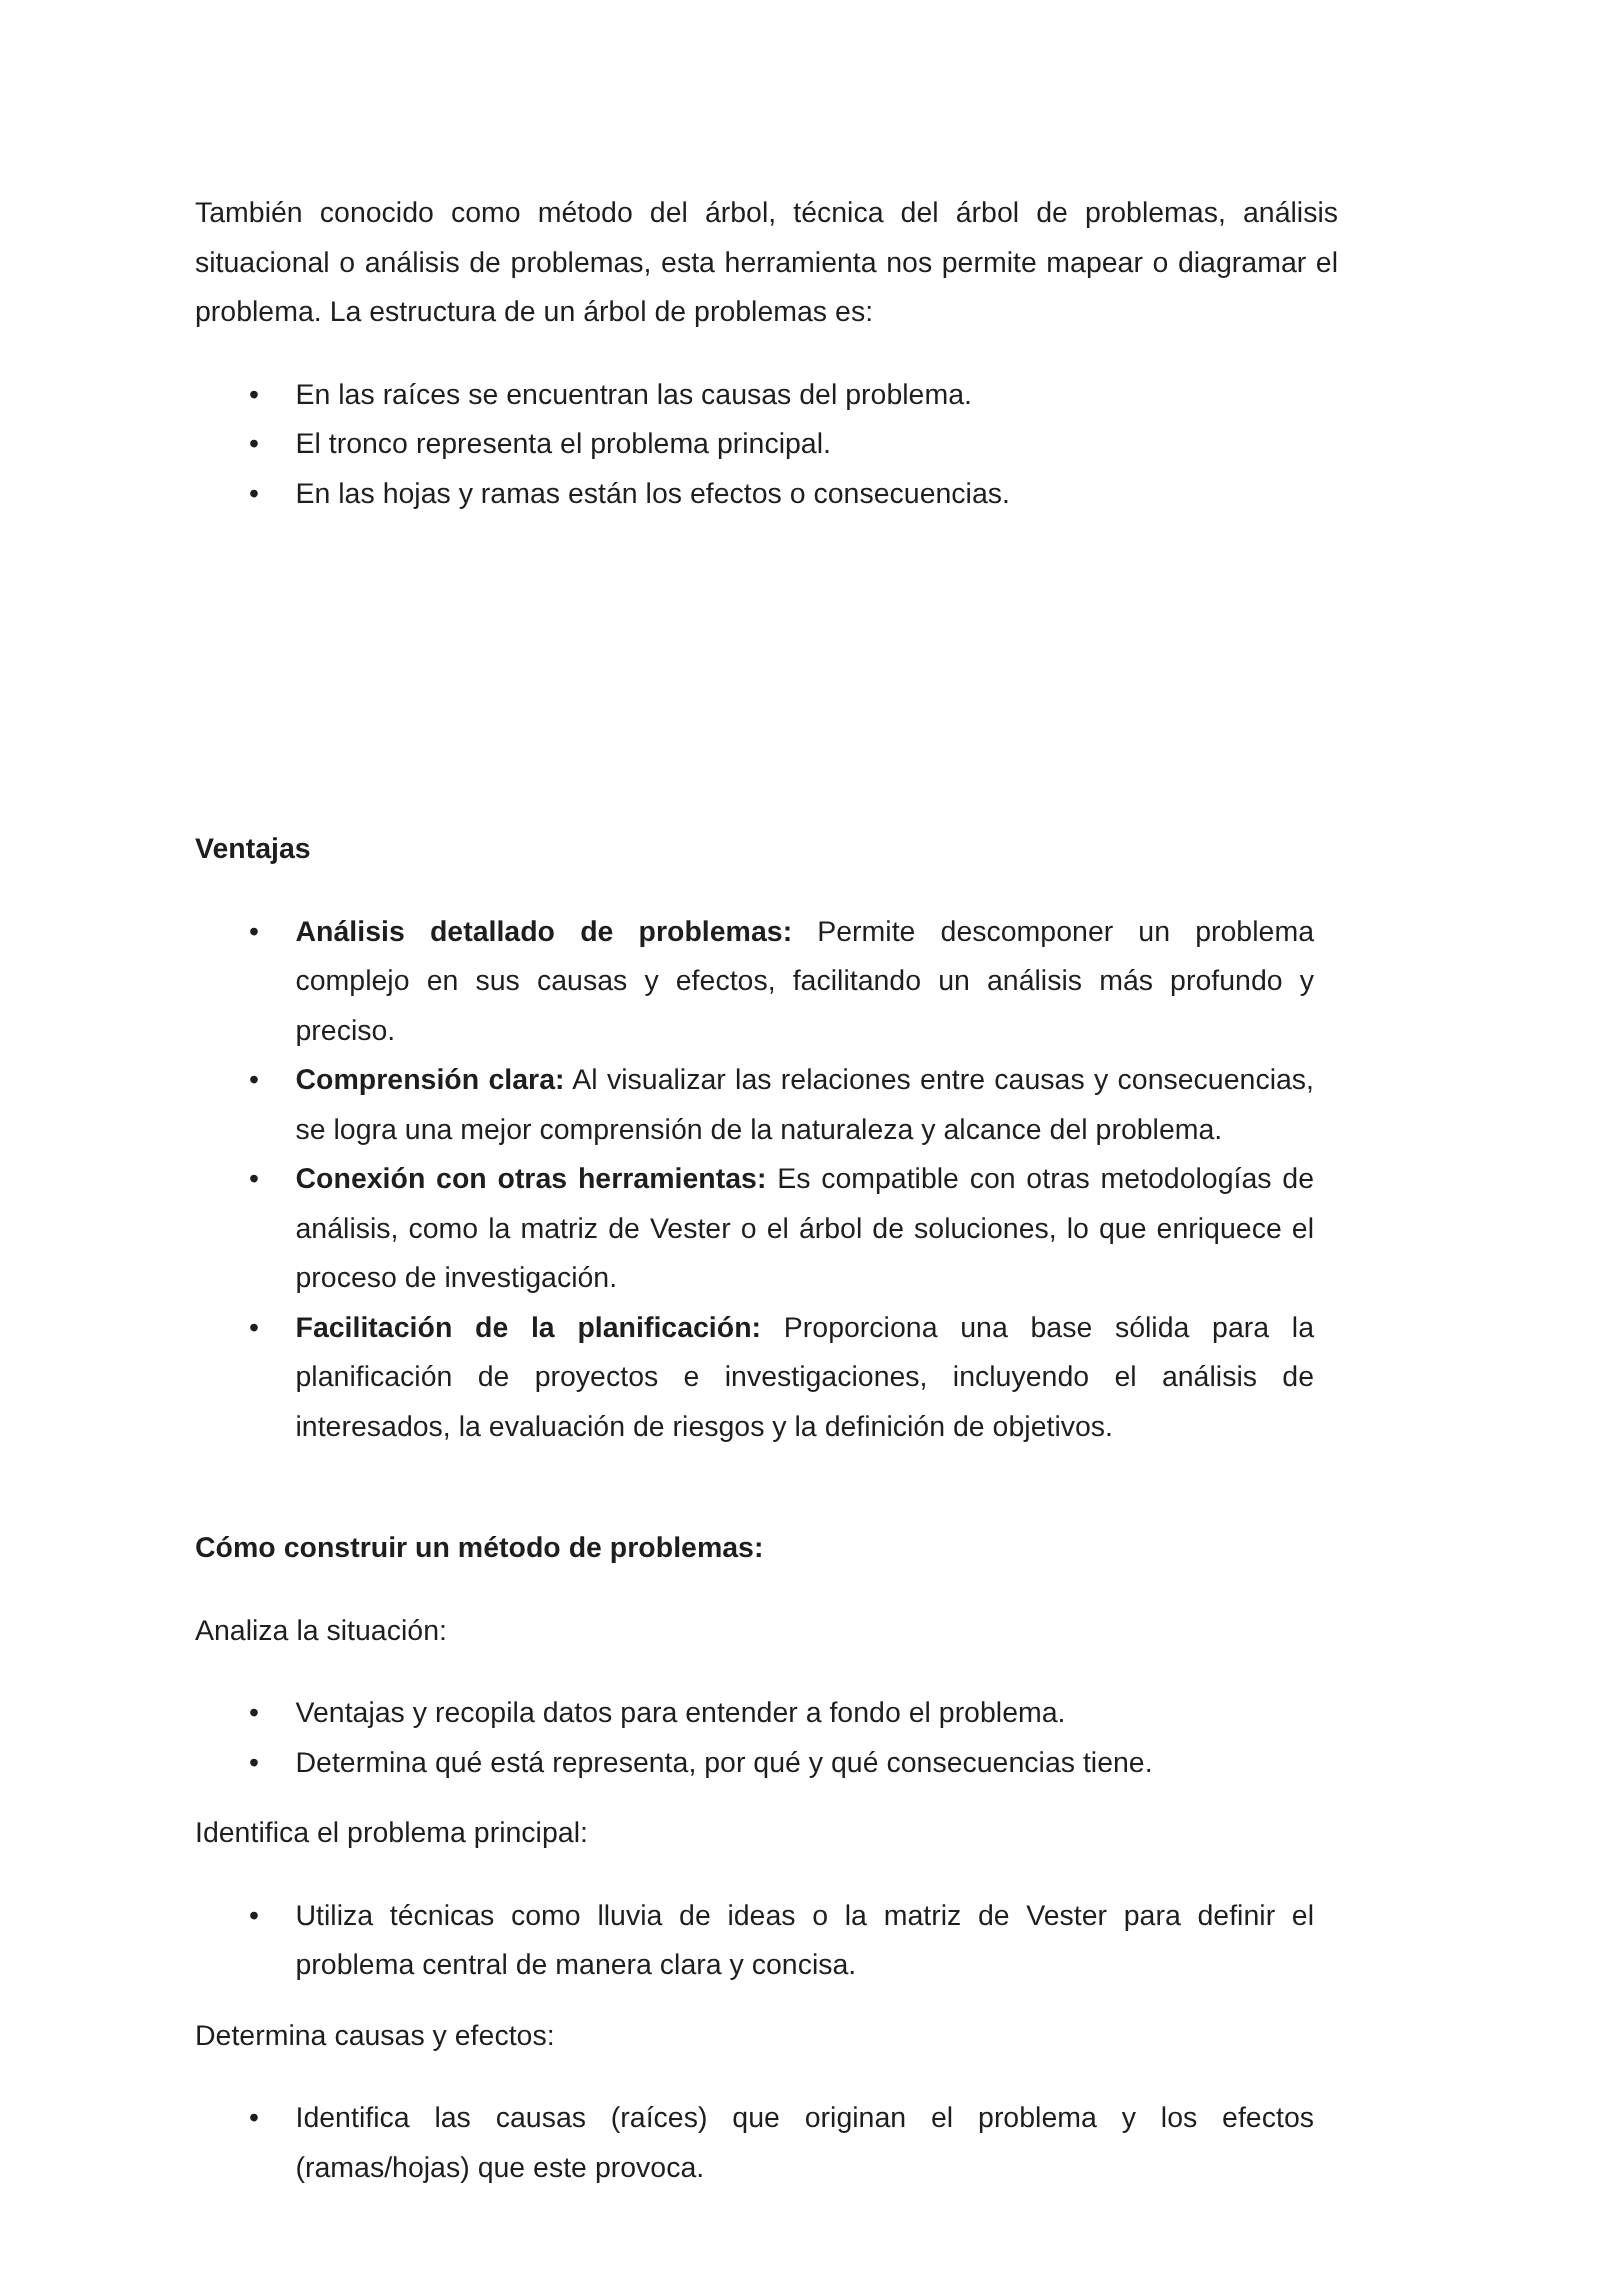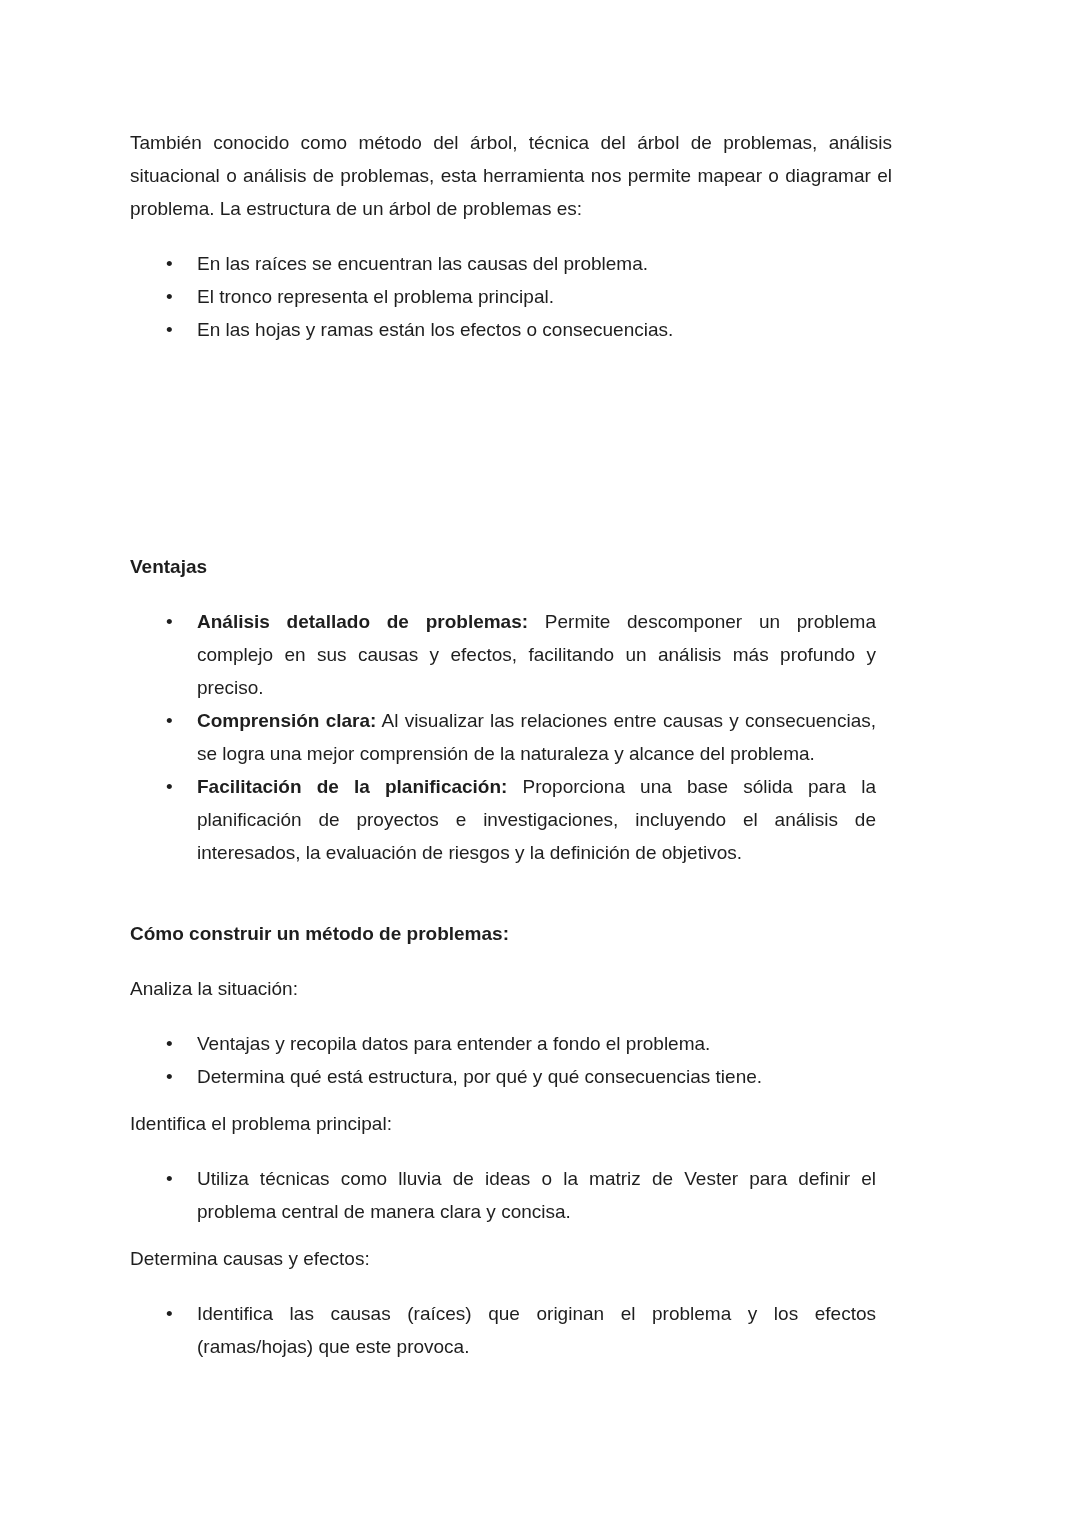--- a/index.html
+++ b/index.html
@@ -65,30 +65,31 @@
     <li>En las hojas y ramas están los efectos o consecuencias.</li>
   </ul>
 
   <div class="section-gap"></div>
 
   <p class="heading">Ventajas</p>
 
   <ul>
     <li><span class="bold">Análisis detallado de problemas:</span><span> Permite descomponer un problema complejo en sus causas y efectos, facilitando un análisis más profundo y preciso.</span></li>
     <li><span class="bold">Comprensión clara:</span><span> Al visualizar las relaciones entre causas y consecuencias, se logra una mejor comprensión de la naturaleza y alcance del problema.</span></li>
+    <li><span class="bold">Conexión con otras herramientas:</span><span> Es compatible con otras metodologías de análisis, como la matriz de Vester o el árbol de soluciones, lo que enriquece el proceso de investigación.</span></li>
     <li><span class="bold">Facilitación de la planificación:</span><span> Proporciona una base sólida para la planificación de proyectos e investigaciones, incluyendo el análisis de interesados, la evaluación de riesgos y la definición de objetivos.</span></li>
   </ul>
 
   <p class="heading">Cómo construir un método de problemas:</p>
 
   <p>Analiza la situación:</p>
 
   <ul>
     <li>Ventajas y recopila datos para entender a fondo el problema.</li>
-    <li>Determina qué está estructura, por qué y qué consecuencias tiene.</li>
+    <li>Determina qué está representa, por qué y qué consecuencias tiene.</li>
   </ul>
 
   <p>Identifica el problema principal:</p>
 
   <ul>
     <li>Utiliza técnicas como lluvia de ideas o la matriz de Vester para definir el problema central de manera clara y concisa.</li>
   </ul>
 
   <p>Determina causas y efectos:</p>
 

